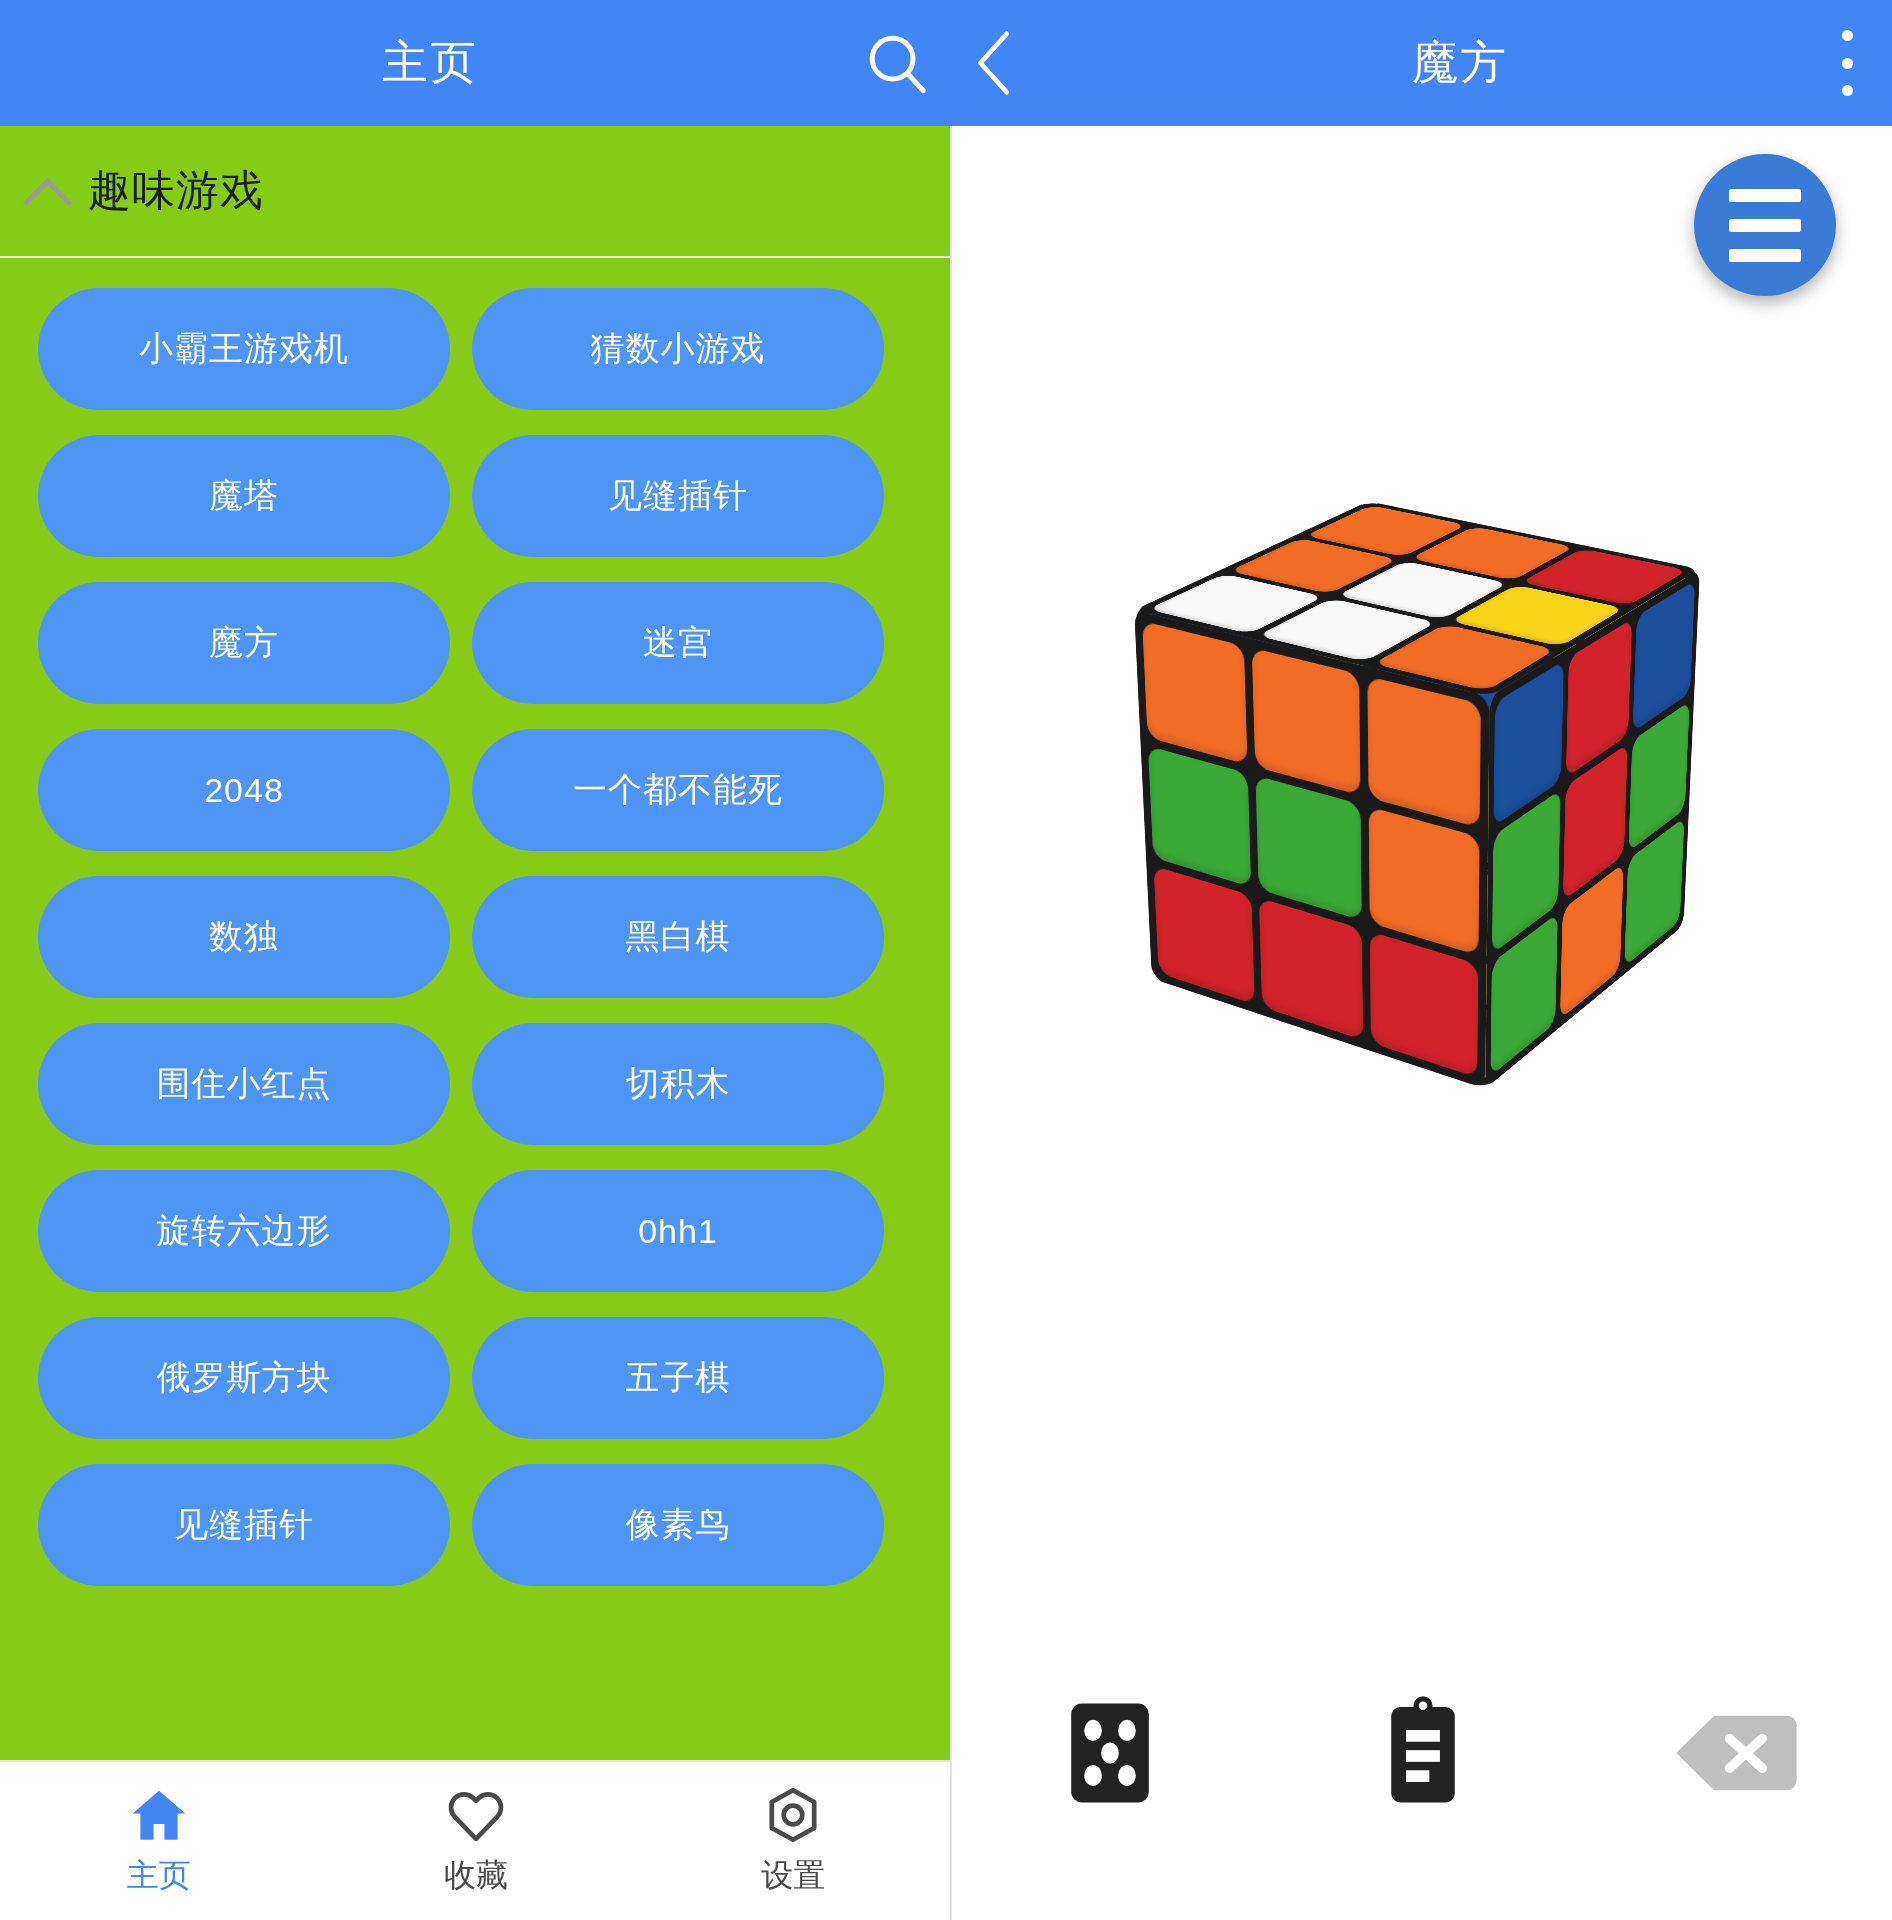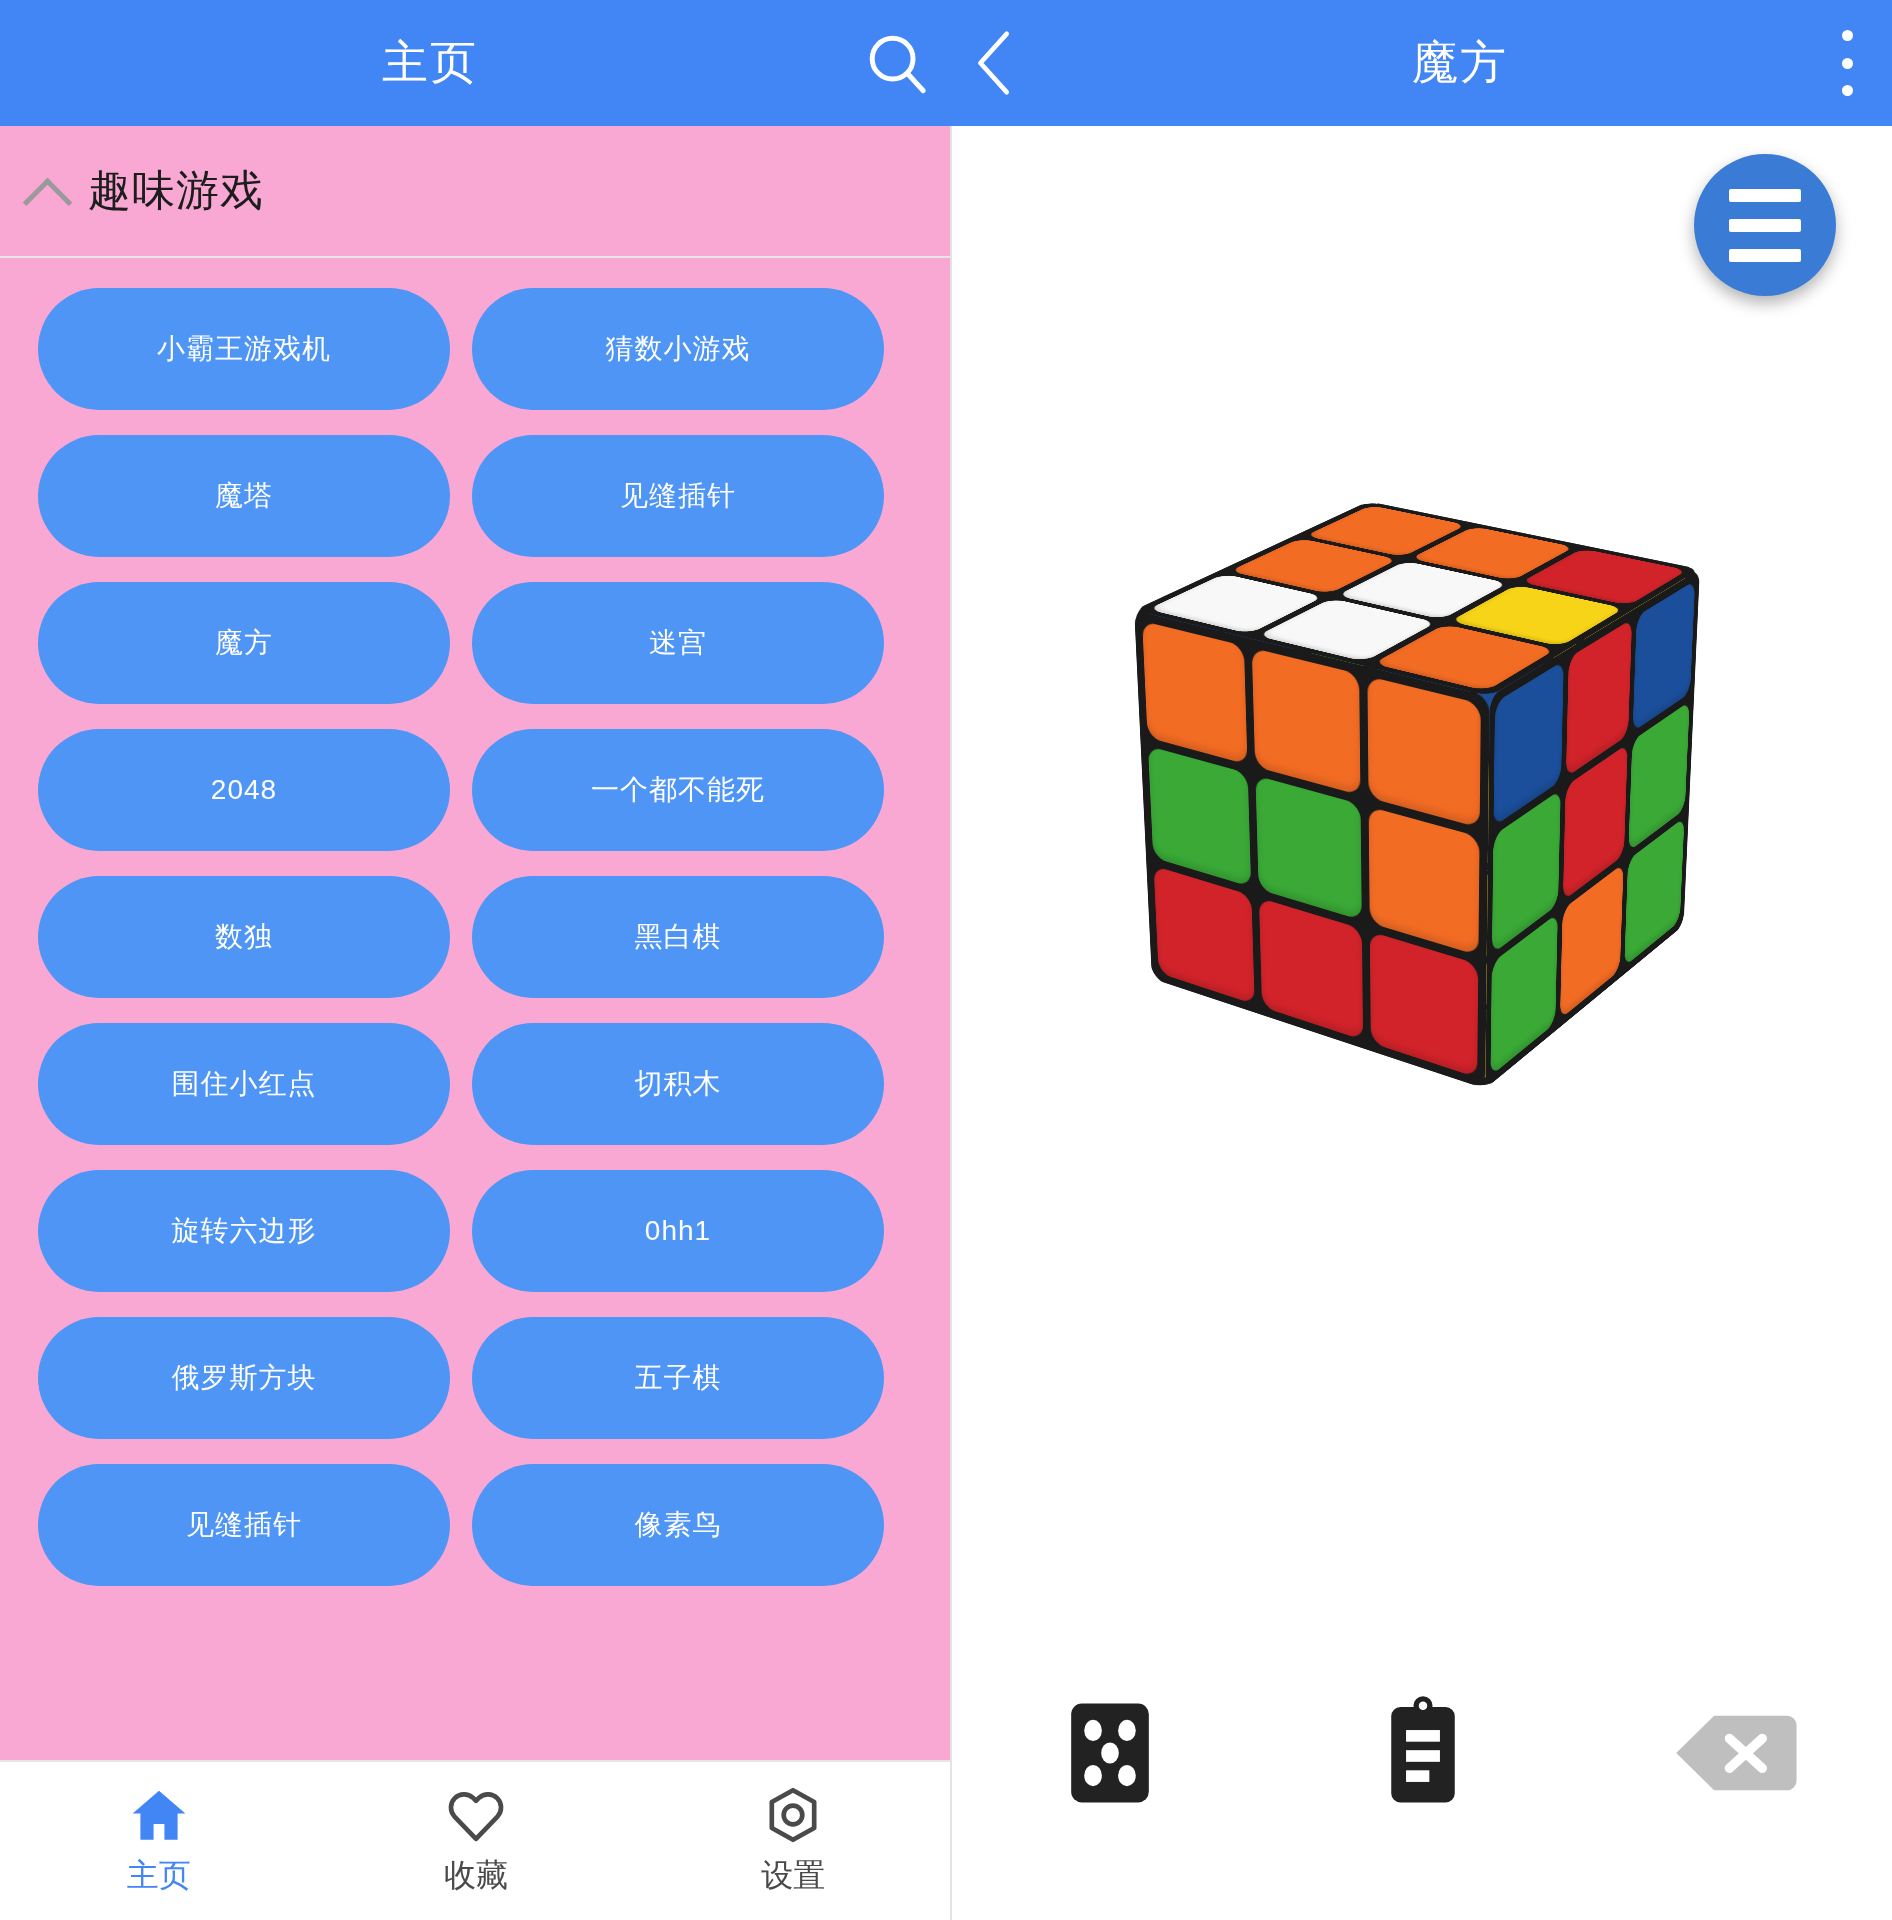--- a/index.html
+++ b/index.html
@@ -39,21 +39,21 @@
     width: 18px; height: 66px; cursor: pointer;
     display: flex; flex-direction: column; justify-content: space-between;
     align-items: center;
   }
   .tb-more i { display: block; width: 11px; height: 11px; border-radius: 50%; background: #fff; }
 
   
   .left-panel {
     position: absolute; top: 126px; left: 0;
     width: 952px; height: 1794px;
-    background: #f9a8d4;
+    background: #84cc16;
     border-right: 2px solid #e3e3e3;
     overflow: hidden;
   }
   .section-head {
     position: relative; height: 132px;
     display: flex; align-items: center;
     border-bottom: 2px solid #e6e6e6;
     width: 952px;
   }
   .chev-up {
@@ -71,21 +71,21 @@
   .grid {
     display: flex; flex-wrap: wrap;
     padding: 30px 0 0 38px;
     width: 952px;
   }
   .game-btn {
     width: 412px; height: 122px;
     margin: 0 22px 25px 0;
     background: #4e95f5;
     border-radius: 62px;
-    color: #fff; font-size: 28px; letter-spacing: 1px;
+    color: #fff; font-size: 34px; letter-spacing: 1px;
     display: flex; align-items: center; justify-content: center;
     border: none; cursor: pointer;
     font-family: "Liberation Sans", "DejaVu Sans", sans-serif;
   }
 
   
   .bottomnav {
     position: absolute; left: 0; bottom: 0;
     width: 952px; height: 160px;
     background: #fff;

